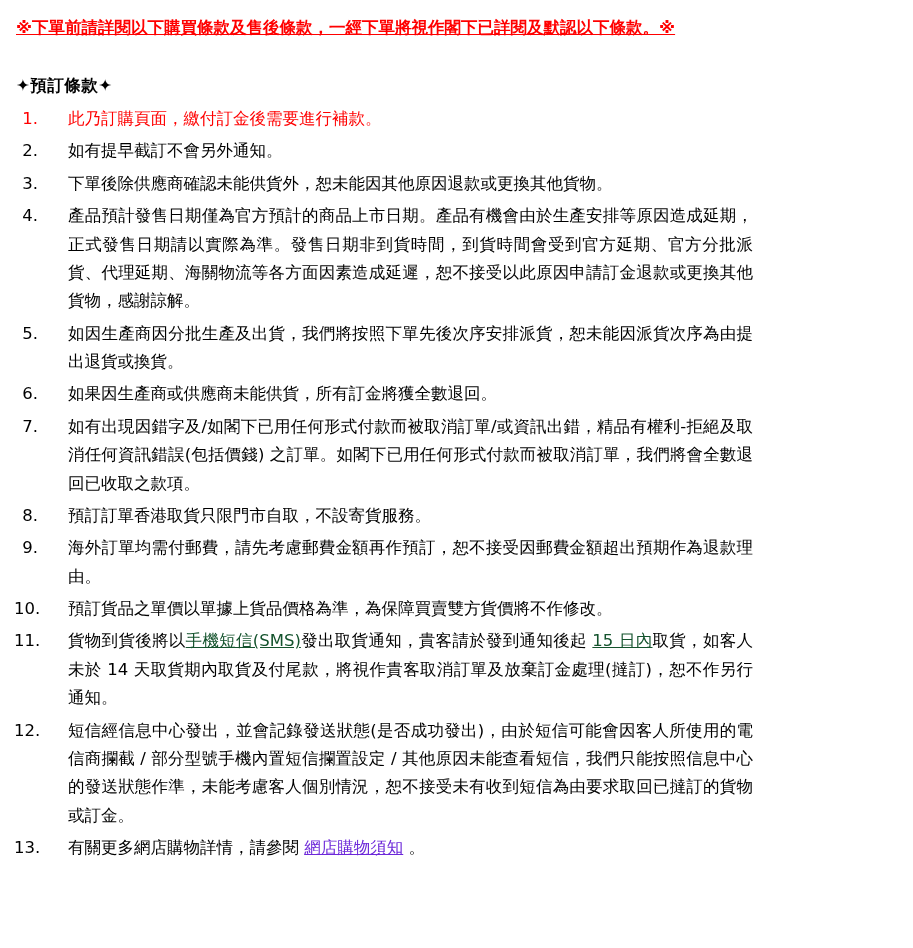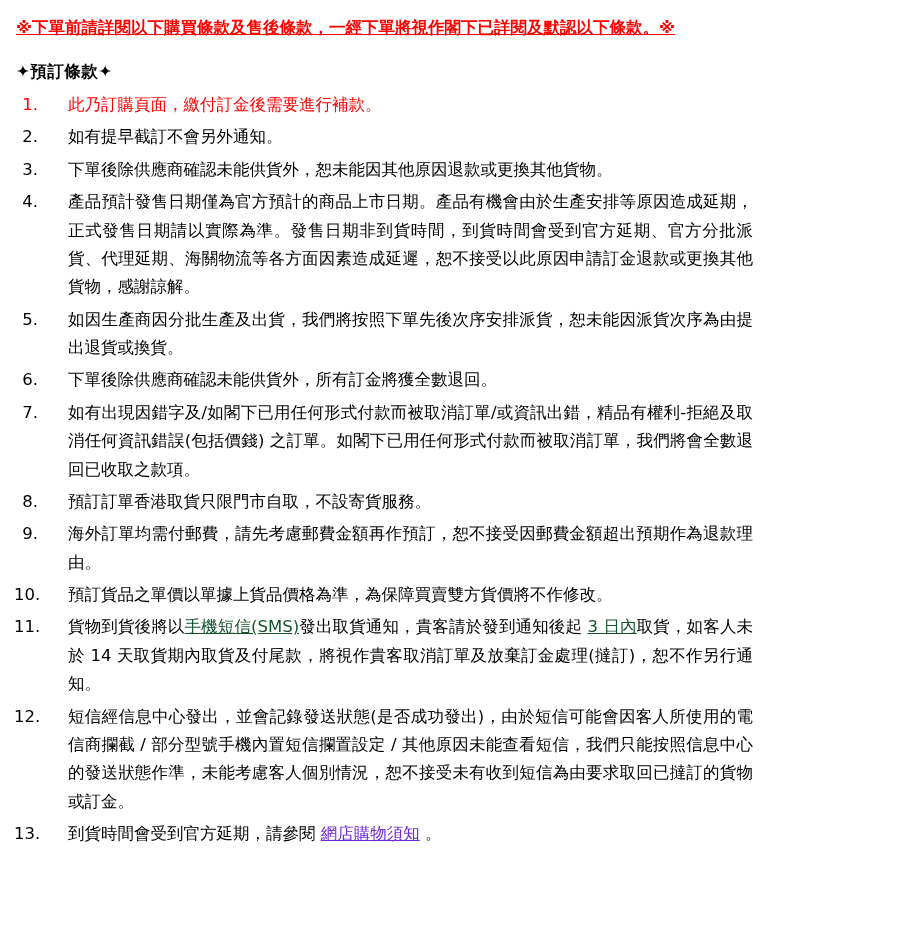--- a/index.html
+++ b/index.html
@@ -24,21 +24,21 @@
     font-size: 16.5px;
     text-decoration: underline;
     letter-spacing: 0px;
     line-height: 1.4;
     margin: 6px 0 0 2px;
     white-space: nowrap;
   }
   .section-title {
     font-size: 16.5px;
     font-weight: bold;
-    margin: 22px 0 8px 2px;
+    margin: 36px 0 8px 2px;
     letter-spacing: 0.5px;
   }
   ol.terms {
     list-style: none;
     margin: 0;
     padding: 0;
     font-size: 16.5px;
     line-height: 1.72;
   }
   ol.terms > li {
@@ -103,21 +103,21 @@
       <span class="txt">產品預計發售日期僅為官方預計的商品上市日期。產品有機會由於生產安排等原因造成延期，正式發售日期請以實際為準。發售日期非到貨時間，到貨時間會受到官方延期、官方分批派貨、代理延期、海關物流等各方面因素造成延遲，恕不接受以此原因申請訂金退款或更換其他貨物，感謝諒解。</span>
     </li>
 
     <li>
       <span class="num">5.</span>
       <span class="txt">如因生產商因分批生產及出貨，我們將按照下單先後次序安排派貨，恕未能因派貨次序為由提出退貨或換貨。</span>
     </li>
 
     <li>
       <span class="num">6.</span>
-      <span class="txt">下單後除供應商確認未能供貨外，所有訂金將獲全數退回。</span>
+      <span class="txt">如果因生產商或供應商未能供貨，所有訂金將獲全數退回。</span>
     </li>
 
     <li>
       <span class="num">7.</span>
       <span class="txt">如有出現因錯字及/如閣下已用任何形式付款而被取消訂單/或資訊出錯，精品有權利-拒絕及取消任何資訊錯誤(包括價錢) 之訂單。如閣下已用任何形式付款而被取消訂單，我們將會全數退回已收取之款項。</span>
     </li>
 
     <li>
       <span class="num">8.</span>
       <span class="txt">預訂訂單香港取貨只限門市自取，不設寄貨服務。</span>
@@ -128,27 +128,27 @@
       <span class="txt">海外訂單均需付郵費，請先考慮郵費金額再作預訂，恕不接受因郵費金額超出預期作為退款理由。</span>
     </li>
 
     <li>
       <span class="num">10.</span>
       <span class="txt">預訂貨品之單價以單據上貨品價格為準，為保障買賣雙方貨價將不作修改。</span>
     </li>
 
     <li>
       <span class="num">11.</span>
-      <span class="txt"><span>貨物到貨後將以</span><span class="u-red">手機短信(SMS)</span><span>發出取貨通知，貴客請於發到通知後起 </span><span class="u-red">3 日內</span><span>取貨，如客人未於 14 天取貨期內取貨及付尾款，將視作貴客取消訂單及放棄訂金處理(撻訂)，恕不作另行通知。</span></span>
+      <span class="txt"><span>貨物到貨後將以</span><span class="u-red">手機短信(SMS)</span><span>發出取貨通知，貴客請於發到通知後起 </span><span class="u-red">15 日內</span><span>取貨，如客人未於 14 天取貨期內取貨及付尾款，將視作貴客取消訂單及放棄訂金處理(撻訂)，恕不作另行通知。</span></span>
     </li>
 
     <li>
       <span class="num">12.</span>
       <span class="txt">短信經信息中心發出，並會記錄發送狀態(是否成功發出)，由於短信可能會因客人所使用的電信商攔截 / 部分型號手機內置短信攔置設定 / 其他原因未能查看短信，我們只能按照信息中心的發送狀態作準，未能考慮客人個別情況，恕不接受未有收到短信為由要求取回已撻訂的貨物或訂金。</span>
     </li>
 
     <li>
       <span class="num">13.</span>
-      <span class="txt"><span>到貨時間會受到官方延期，請參閱 </span><span class="link">網店購物須知</span><span> 。</span></span>
+      <span class="txt"><span>有關更多網店購物詳情，請參閱 </span><span class="link">網店購物須知</span><span> 。</span></span>
     </li>
 
   </ol>
 </div>
 
 </body></html>

